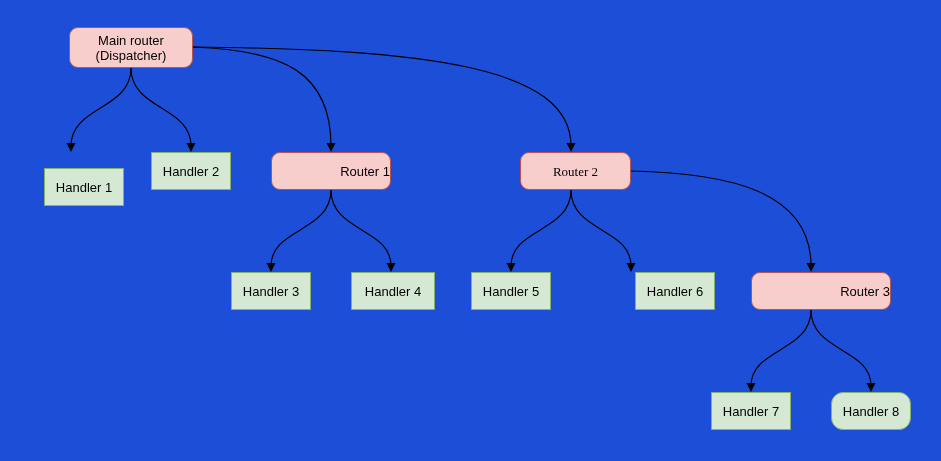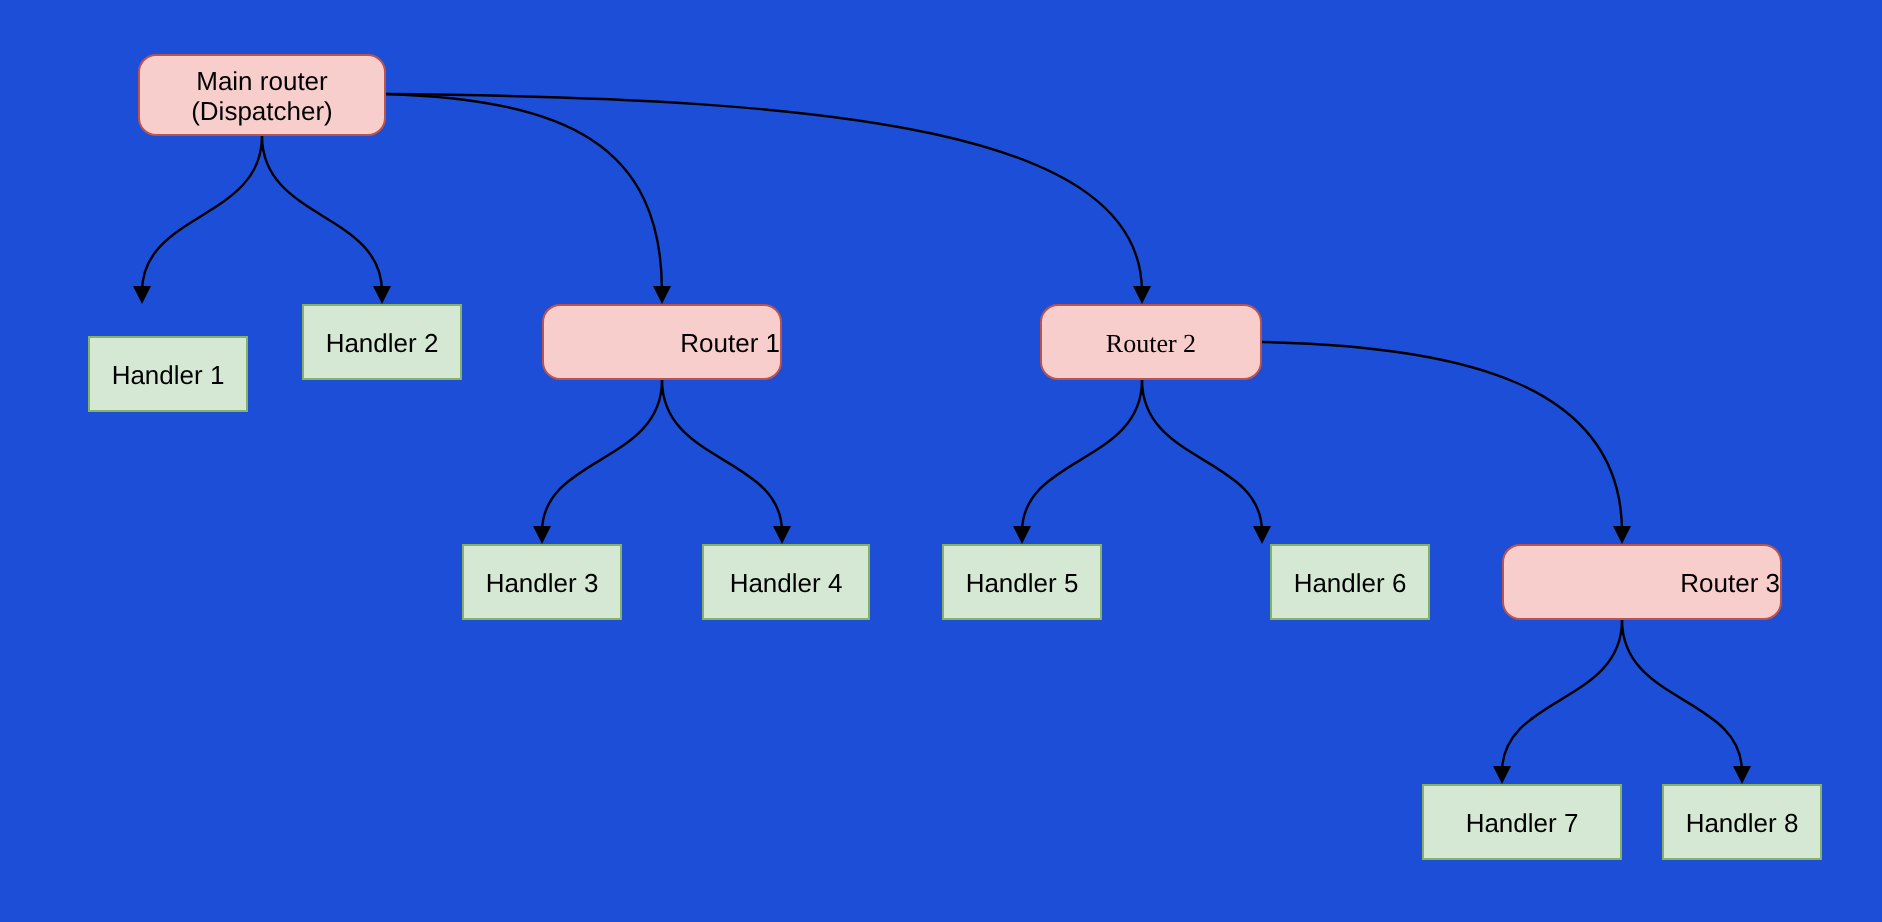--- a/index.html
+++ b/index.html
@@ -113,16 +113,16 @@
 (Dispatcher)</span></div>
       <div class="node node-handler" style="left: 31px; top: 168px; width: 80px; height: 38px; background: rgb(213, 232, 212); border-color: rgb(130, 179, 102); color: rgb(0, 0, 0); margin-left: 13px;"><span>Handler 1</span></div>
       <div class="node node-handler" style="left: 151px; top: 152px; width: 80px; height: 38px; background: rgb(213, 232, 212); border-color: rgb(130, 179, 102); color: rgb(0, 0, 0);"><span>Handler 2</span></div>
       <div class="node node-router" style="left: 271px; top: 152px; width: 120px; height: 38px; background: rgb(248, 206, 204); border-color: rgb(184, 84, 80); color: rgb(0, 0, 0); justify-content: flex-end;"><span>Router 1</span></div>
       <div class="node node-router" style="left: 520px; top: 152px; width: 111px; height: 38px; background: rgb(248, 206, 204); border-color: rgb(184, 84, 80); color: rgb(0, 0, 0); font-family: Liberation Serif, serif;"><span>Router 2</span></div>
       <div class="node node-handler" style="left: 231px; top: 272px; width: 80px; height: 38px; background: rgb(213, 232, 212); border-color: rgb(130, 179, 102); color: rgb(0, 0, 0);"><span>Handler 3</span></div>
       <div class="node node-handler" style="left: 351px; top: 272px; width: 84px; height: 38px; background: rgb(213, 232, 212); border-color: rgb(130, 179, 102); color: rgb(0, 0, 0);"><span>Handler 4</span></div>
       <div class="node node-handler" style="left: 471px; top: 272px; width: 80px; height: 38px; background: rgb(213, 232, 212); border-color: rgb(130, 179, 102); color: rgb(0, 0, 0);"><span>Handler 5</span></div>
       <div class="node node-handler" style="left: 591px; top: 272px; width: 80px; height: 38px; background: rgb(213, 232, 212); border-color: rgb(130, 179, 102); color: rgb(0, 0, 0); margin-left: 44px;"><span>Handler 6</span></div>
       <div class="node node-router" style="left: 751px; top: 272px; width: 140px; height: 38px; background: rgb(248, 206, 204); border-color: rgb(184, 84, 80); color: rgb(0, 0, 0); justify-content: flex-end;"><span>Router 3</span></div>
-      <div class="node node-handler" style="left: 711px; top: 392px; width: 100px; height: 38px; background: rgb(213, 232, 212); border-color: rgb(130, 179, 102); color: rgb(0, 0, 0);"><span>Handler 7</span></div>
-      <div class="node node-handler" style="left: 831px; top: 392px; width: 80px; height: 38px; background: rgb(213, 232, 212); border-color: rgb(130, 179, 102); color: rgb(0, 0, 0);"><span>Handler 8</span></div>
+      <div class="node node-handler" style="left: 711px; top: 392px; width: 80px; height: 38px; background: rgb(213, 232, 212); border-color: rgb(130, 179, 102); color: rgb(0, 0, 0);"><span>Handler 7</span></div>
+      <div class="node node-handler" style="left: 831px; top: 392px; width: 80px; height: 38px; background: rgb(213, 232, 212); border-color: rgb(130, 179, 102); color: rgb(0, 0, 0); border-radius: 12px;"><span>Handler 8</span></div>
     </div>
 </div>
 
 </body></html>

